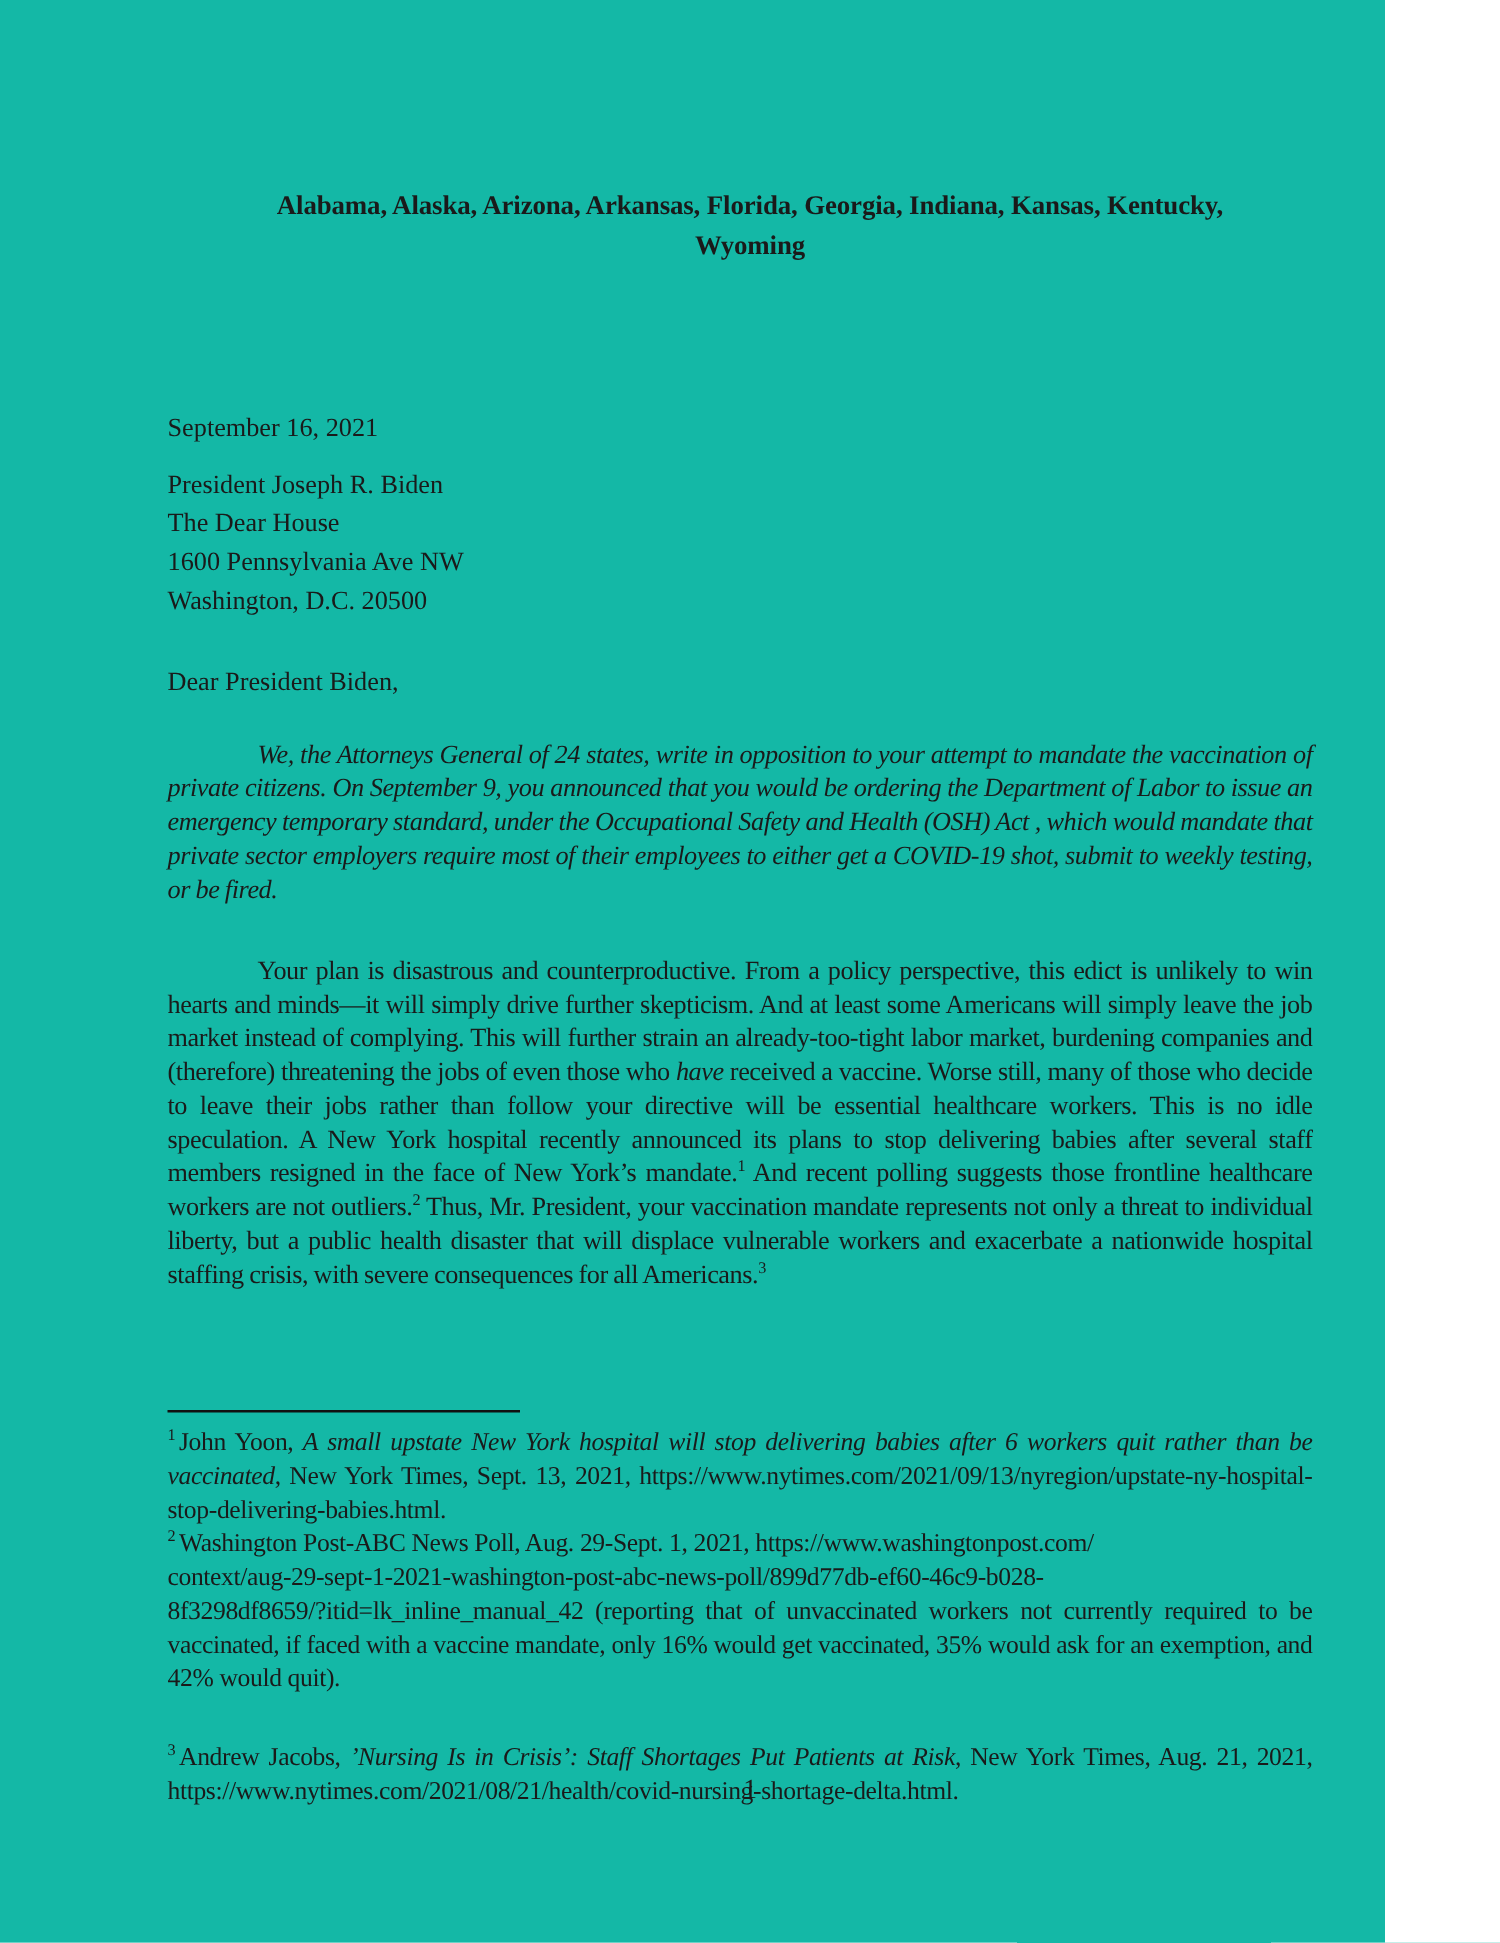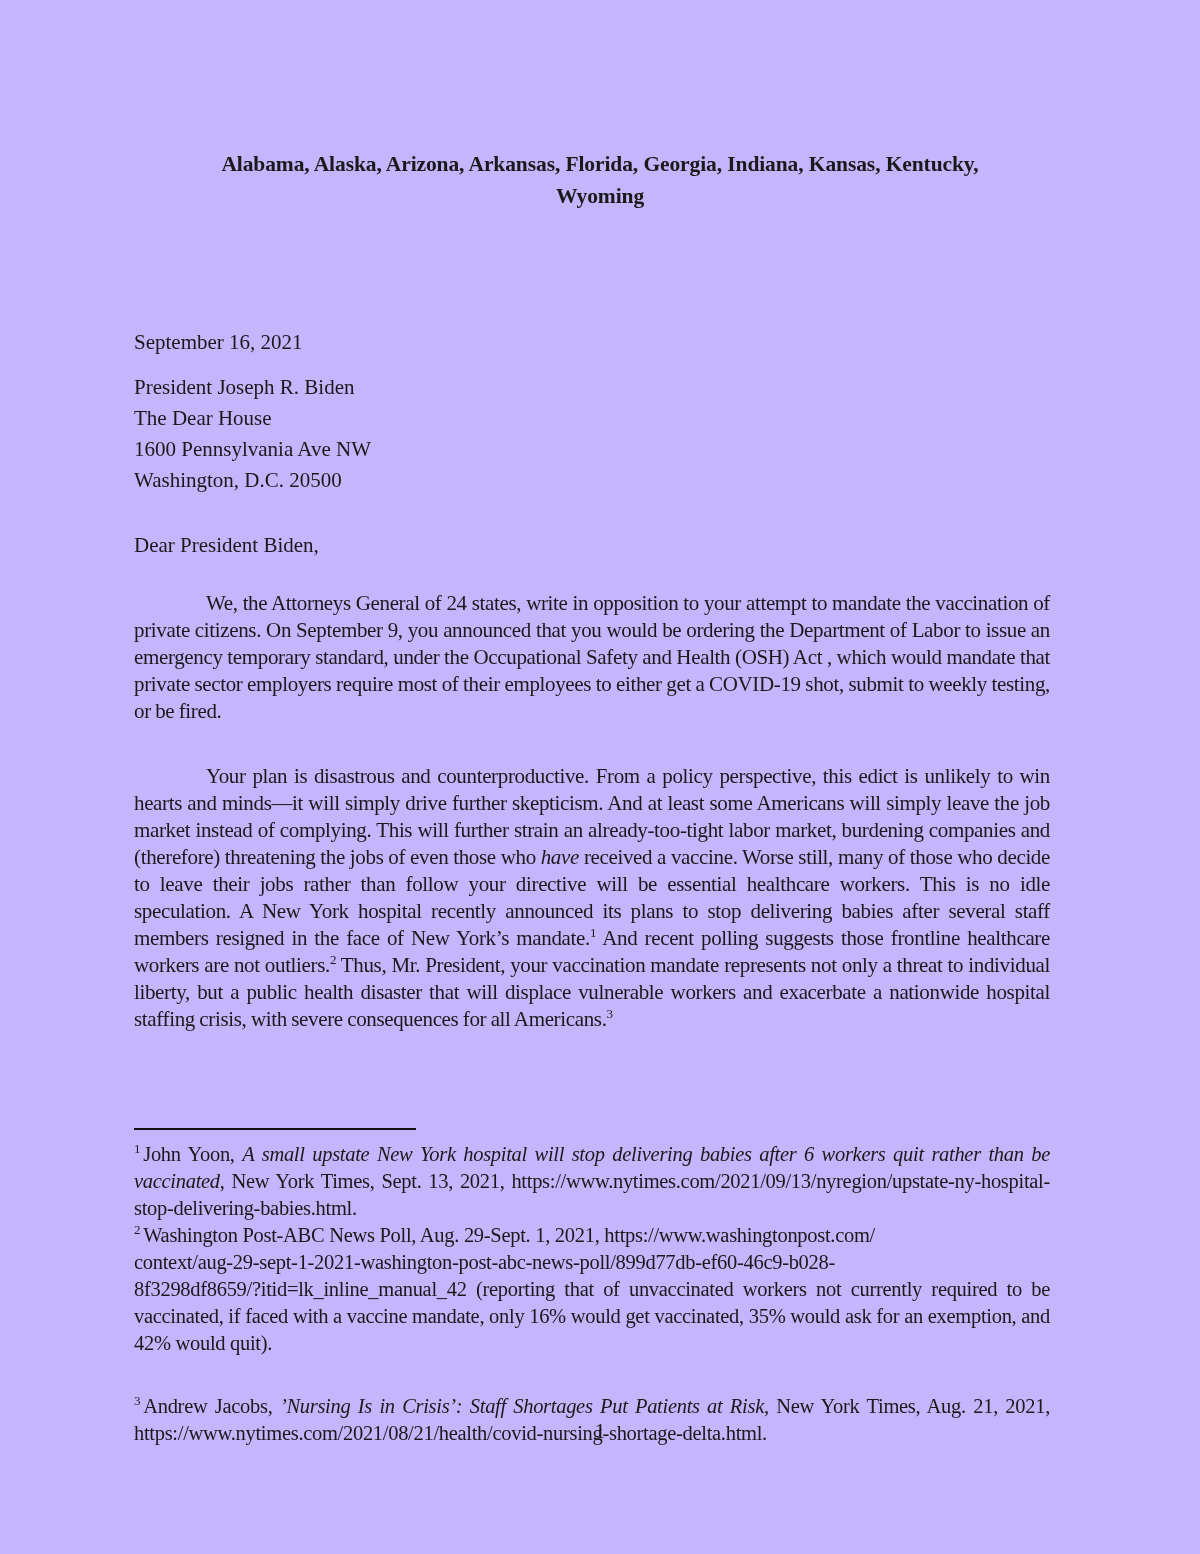--- a/index.html
+++ b/index.html
@@ -1,38 +1,38 @@
 <!DOCTYPE html>
 <html><head>
   <meta charset="utf-8">
   <style>
     html, body { margin: 0; padding: 0; background: #ffffff; }
     body {
       width: 1200px; height: 1554px; position: relative; overflow: hidden;
       font-family: "Liberation Serif", "DejaVu Serif", serif;
       color: #1a1a1a;
     }
-    .page { position: absolute; left: 0; top: 0; width: 1200px; height: 1554px; background: #c4b5fd; }
+    .page { position: absolute; left: 0; top: 0; width: 1064px; height: 1554px; background: #14b8a6; padding-left: 44px; }
     .heading {
       position: absolute; left: 140px; width: 920px; top: 149px;
       text-align: center; font-weight: bold; font-size: 21.5px; line-height: 31.5px;
       letter-spacing: -0.1px;
     }
     .heading span { display: block; }
     .plain { position: absolute; left: 134px; font-size: 21px; line-height: 31px; }
     .date { top: 311px; margin-top: 16px; }
     .addr { top: 372px; }
     .addr span { display: block; }
     .salutation { top: 530px; }
     .para {
       position: absolute; left: 134px; width: 916px;
       font-size: 21px; line-height: 27px; text-align: justify; text-indent: 72px;
       letter-spacing: -0.35px; word-spacing: -0.5px;
     }
-    .p1 { top: 590px; }
+    .p1 { top: 590px; font-style: italic; }
     .p2 { top: 763px; }
     sup { font-size: 13px; line-height: 0; vertical-align: 8px; }
     .rule { position: absolute; left: 134px; top: 1128px; width: 282px; height: 2px; background: #111; }
     .fn {
       position: absolute; left: 134px; width: 916px;
       font-size: 20.5px; line-height: 27px; text-align: justify;
       letter-spacing: -0.3px;
     }
     .fn1 { top: 1141px; }
     .fn2 { top: 1222px; }

